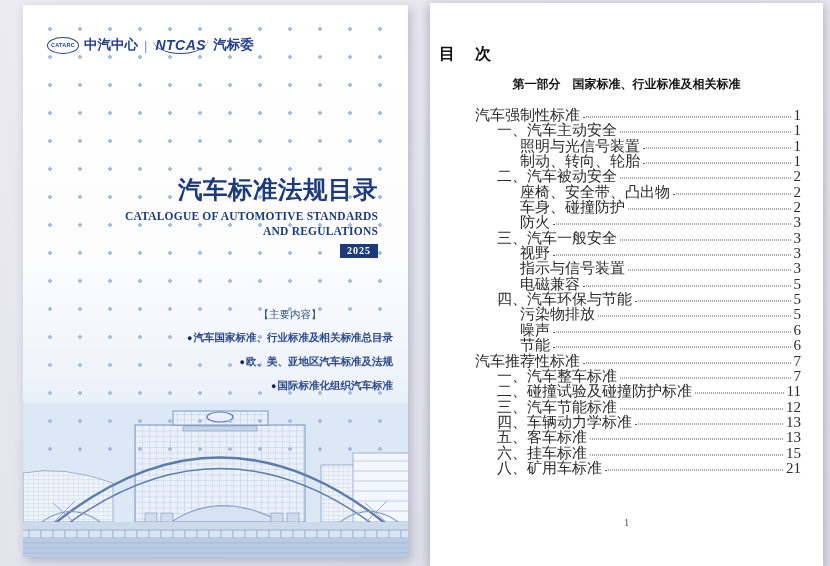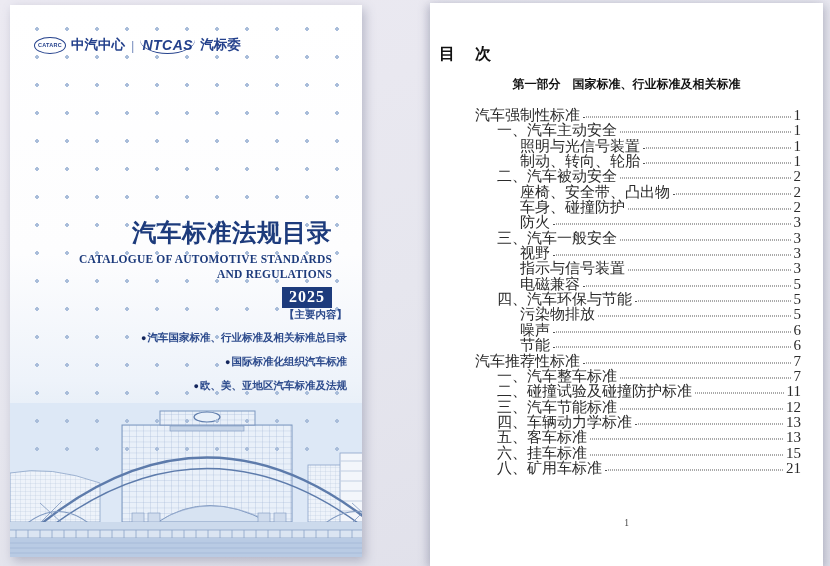--- a/index.html
+++ b/index.html
@@ -3,21 +3,21 @@
 <meta charset="utf-8">
 <style>
   html,body{margin:0;padding:0;}
   body{
     width:830px;height:566px;position:relative;overflow:hidden;
     background:linear-gradient(160deg,#eceaf2 0%,#e6e6ee 50%,#dfdfe9 100%);
     font-family:"Liberation Sans","DejaVu Sans",sans-serif;
   }
   
   .page-left{
-    position:absolute;left:10px;top:5px;width:352px;height:552px;
+    position:absolute;left:23px;top:5px;width:385px;height:552px;
     background:linear-gradient(180deg,#ffffff 0%,#fdfdfe 45%,#eef3fa 68%,#d8e4f2 88%,#cdddee 100%);
     box-shadow:3px 4px 10px rgba(90,95,125,.35);
     overflow:hidden;
   }
   .dots-layer{
     position:absolute;left:0;top:0;width:100%;height:455px;z-index:5;pointer-events:none;
     background-image:radial-gradient(circle,#a9bdda 1.6px,rgba(169,189,218,0) 2px);
     background-size:30px 28px;background-position:12px 10px;
   }
   .brand{
@@ -33,36 +33,35 @@
   .ntcas{
     font-style:italic;font-size:14px;letter-spacing:.5px;position:relative;padding:0 2px;
     border-bottom:1.6px solid #24418c;border-radius:0 0 60% 60%/0 0 100% 100%;
   }
   .title-block{
     position:absolute;right:30px;top:168px;z-index:6;text-align:right;color:#1d3b7c;
   }
   .title-cn{
     font-size:24.5px;font-weight:bold;letter-spacing:.5px;
     font-family:"Liberation Sans","DejaVu Sans",sans-serif;
-    margin-top:43px;
   }
   .title-en{
     font-family:"Liberation Serif","DejaVu Serif",serif;
     font-weight:bold;font-size:11.5px;line-height:15px;margin-top:3px;letter-spacing:.2px;
   }
   .year-badge{
     display:inline-block;margin-top:5px;background:#1d3b7c;color:#ffffff;
-    font-size:16px;font-weight:bold;padding:1px 7px 2px;letter-spacing:1px;
+    font-size:10px;font-weight:bold;padding:1px 7px 2px;letter-spacing:1px;
     font-family:"Liberation Serif","DejaVu Serif",serif;
   }
   .highlights{
     position:absolute;right:15px;top:298px;z-index:6;text-align:right;color:#2c4a8c;
     font-size:10.5px;line-height:23px;font-weight:600;white-space:nowrap;
   }
-  .hl-head{color:#2c4a8c;font-weight:bold;}
+  .hl-head{color:#2c4a8c;font-weight:normal;text-align:center;}
   .hl .hl-b{color:#13255c;margin-right:1px;font-size:9px;}
   
   .building-wrap{position:absolute;left:0;bottom:0;width:394px;height:154px;z-index:3;}
   
   .page-right{
     position:absolute;left:430px;top:3px;width:393px;height:563px;background:#ffffff;
     box-shadow:-3px 2px 9px rgba(90,95,125,.28),3px 3px 9px rgba(90,95,125,.25);
     font-family:"Liberation Serif","DejaVu Serif",serif;color:#222222;
   }
   .toc-title{
@@ -165,23 +164,23 @@
       </div>
       <div><span class="year-badge">2025</span></div>
     </div>
 
     <div class="highlights">
       <div class="hl-head">【主要内容】</div>
       <div>
 
           <div class="hl"><span class="hl-b">●</span><span>汽车国家标准、行业标准及相关标准总目录</span></div>
 
+          <div class="hl"><span class="hl-b">●</span><span>欧、美、亚地区汽车标准及法规</span></div>
+
           <div class="hl"><span class="hl-b">●</span><span>国际标准化组织汽车标准</span></div>
-
-          <div class="hl"><span class="hl-b">●</span><span>欧、美、亚地区汽车标准及法规</span></div>
         </div>
     </div>
   </div>
 
   <div class="page-right">
     <div class="toc-title">目　次</div>
     <div class="toc-part">第一部分　国家标准、行业标准及相关标准</div>
 
     <div class="toc-list">
 

